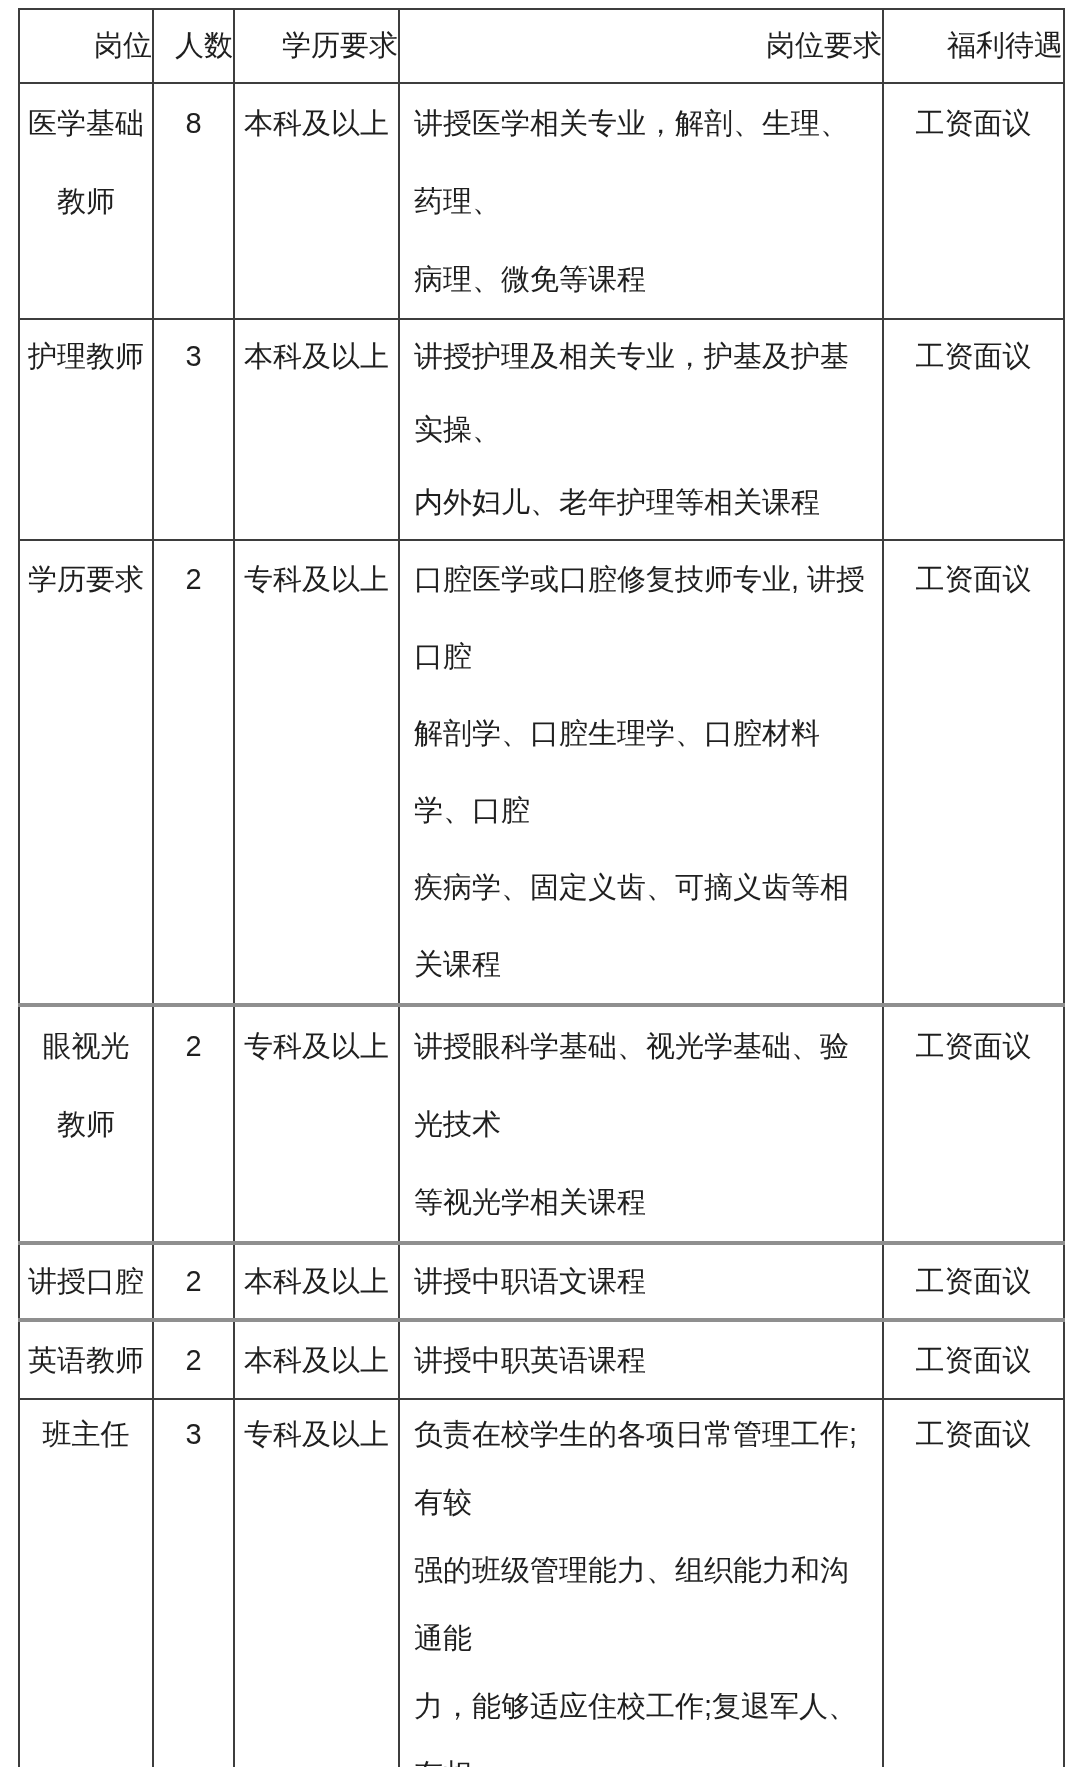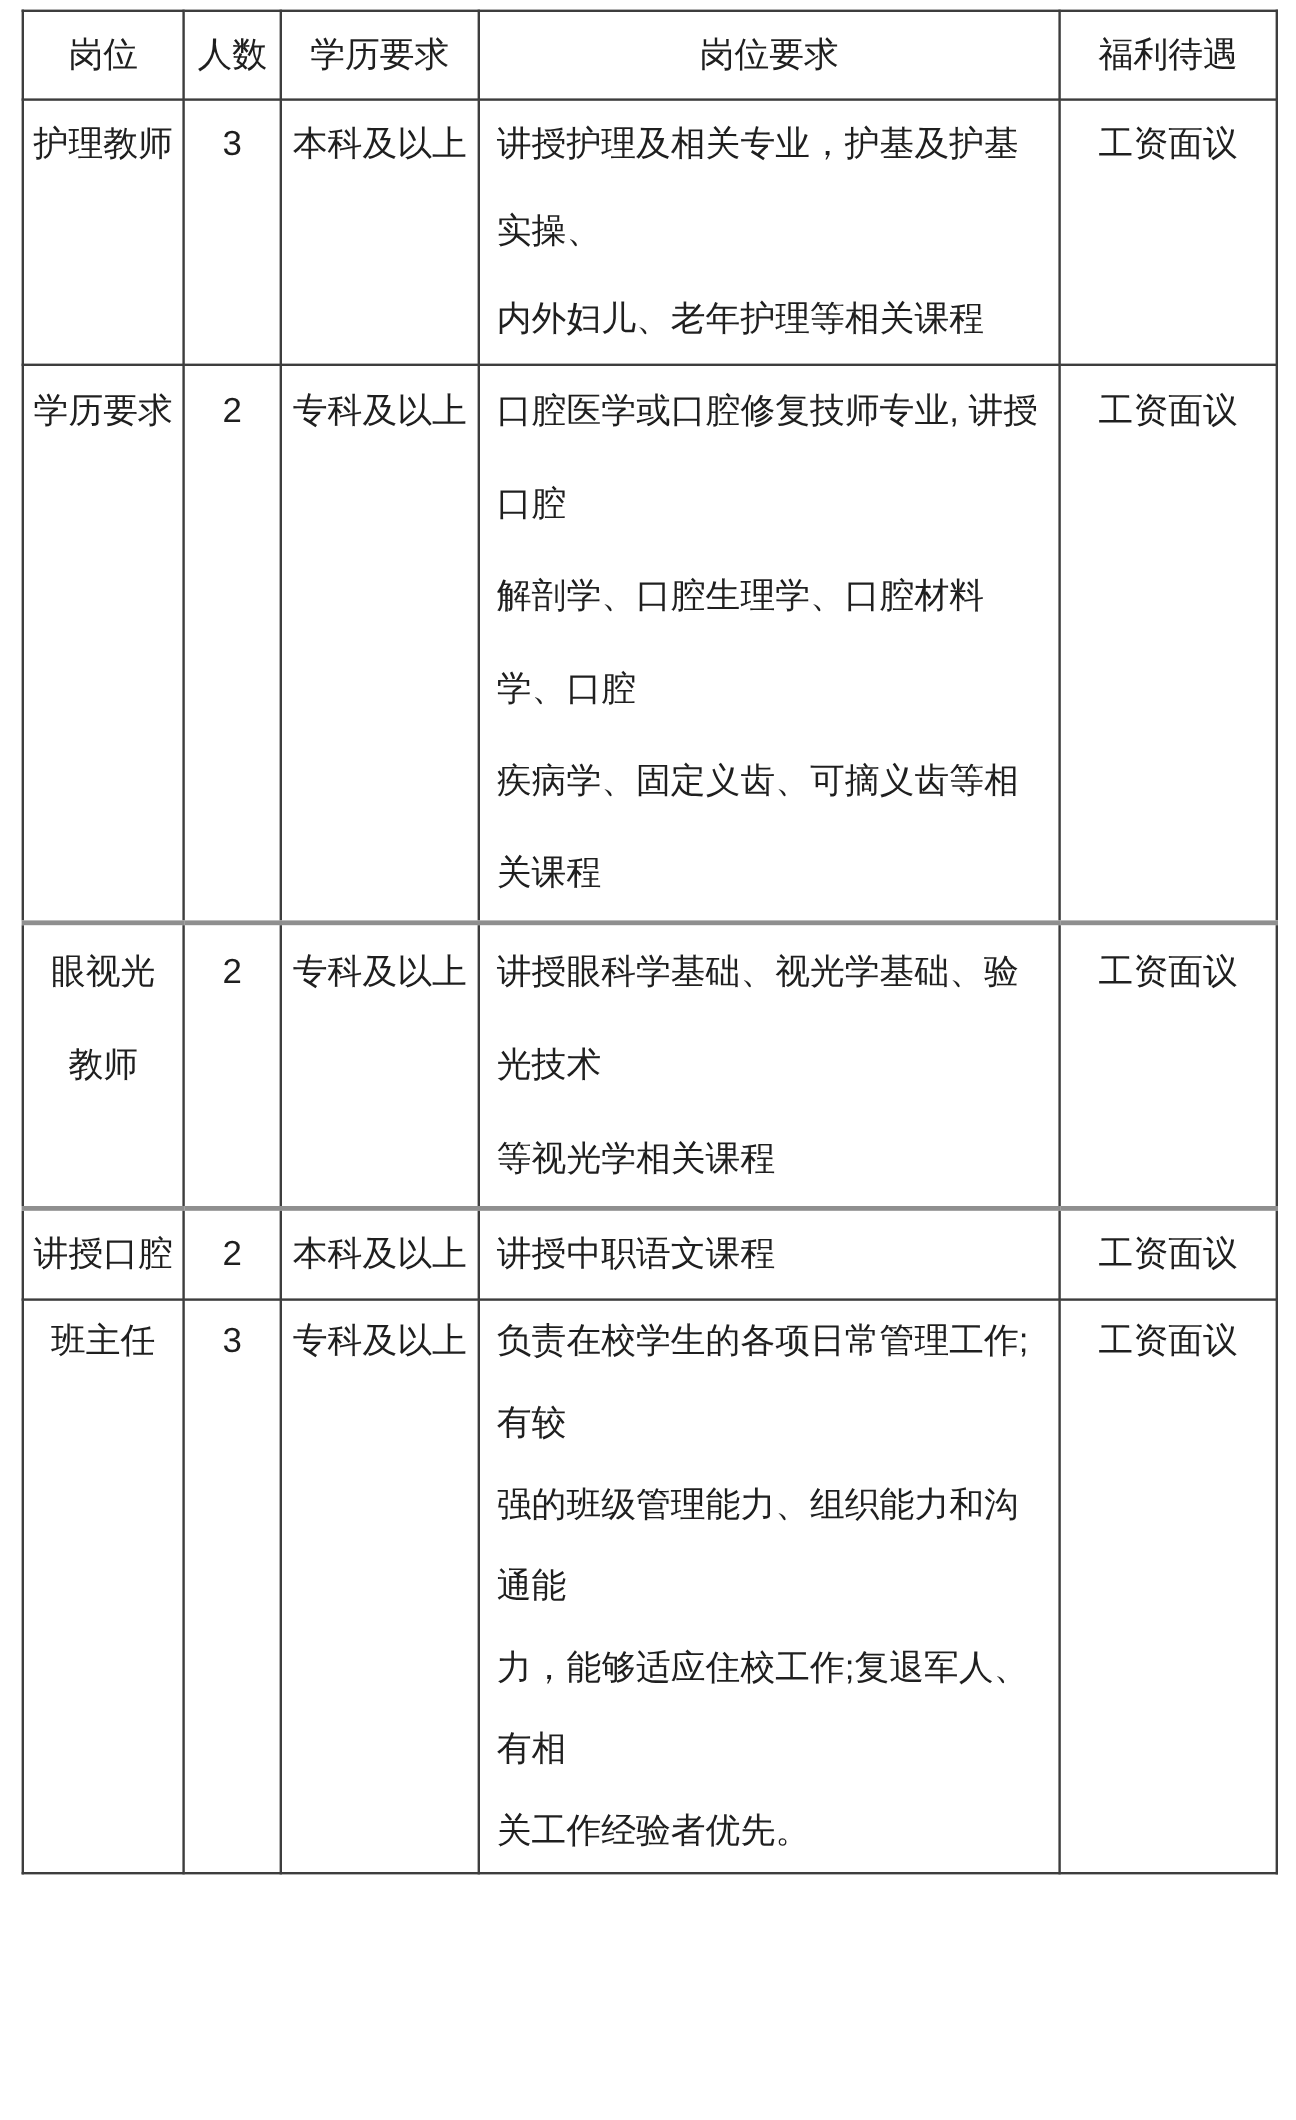--- a/index.html
+++ b/index.html
@@ -27,21 +27,21 @@
   .job-table th, .job-table td {
     border: 2px solid #3d3d3d;
     padding: 0;
     font-size: 29px;
     font-weight: 400;
     overflow: hidden;
   }
   
   .job-table thead tr { height: 74px; }
   .job-table th {
-    text-align: center;
+    text-align: right;
     vertical-align: middle;
     line-height: normal;
   }
   
   .job-table td {
     vertical-align: top;
     text-align: center;
     white-space: pre-line;
   }
   .job-table td.c-req {
@@ -76,20 +76,29 @@
     <thead>
       <tr>
         <th>岗位</th>
         <th>人数</th>
         <th>学历要求</th>
         <th>岗位要求</th>
         <th>福利待遇</th>
       </tr>
     </thead>
     <tbody id="job-rows">
+        <tr class="r0">
+          <td class="c-pos">医学基础
+教师</td>
+          <td class="c-num">8</td>
+          <td class="c-edu">本科及以上</td>
+          <td class="c-req">讲授医学相关专业，解剖、生理、药理、
+病理、微免等课程</td>
+          <td class="c-ben">工资面议</td>
+        </tr>
         <tr class="r1">
           <td class="c-pos">护理教师</td>
           <td class="c-num">3</td>
           <td class="c-edu">本科及以上</td>
           <td class="c-req">讲授护理及相关专业，护基及护基实操、
 内外妇儿、老年护理等相关课程</td>
           <td class="c-ben">工资面议</td>
         </tr>
         <tr class="r2">
           <td class="c-pos">学历要求</td>
@@ -109,20 +118,27 @@
 等视光学相关课程</td>
           <td class="c-ben">工资面议</td>
         </tr>
         <tr class="r4 thick-top">
           <td class="c-pos">讲授口腔</td>
           <td class="c-num">2</td>
           <td class="c-edu">本科及以上</td>
           <td class="c-req">讲授中职语文课程</td>
           <td class="c-ben">工资面议</td>
         </tr>
+        <tr class="r6 thick-top">
+          <td class="c-pos">英语教师</td>
+          <td class="c-num">2</td>
+          <td class="c-edu">本科及以上</td>
+          <td class="c-req">讲授中职英语课程</td>
+          <td class="c-ben">工资面议</td>
+        </tr>
         <tr class="r7">
           <td class="c-pos">班主任</td>
           <td class="c-num">3</td>
           <td class="c-edu">专科及以上</td>
           <td class="c-req">负责在校学生的各项日常管理工作;有较
 强的班级管理能力、组织能力和沟通能
 力，能够适应住校工作;复退军人、有相
 关工作经验者优先。</td>
           <td class="c-ben">工资面议</td>
         </tr>

